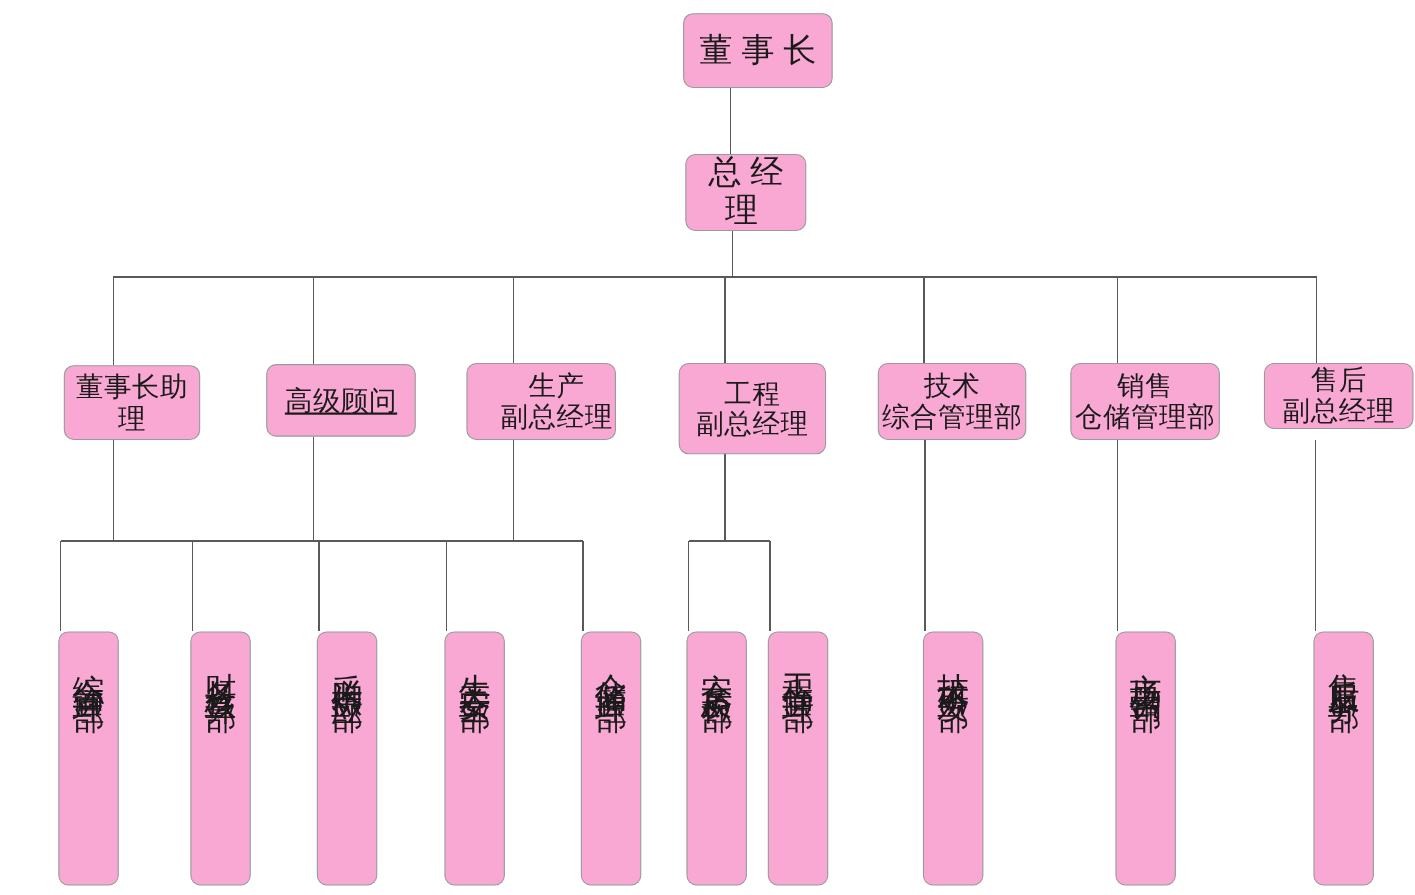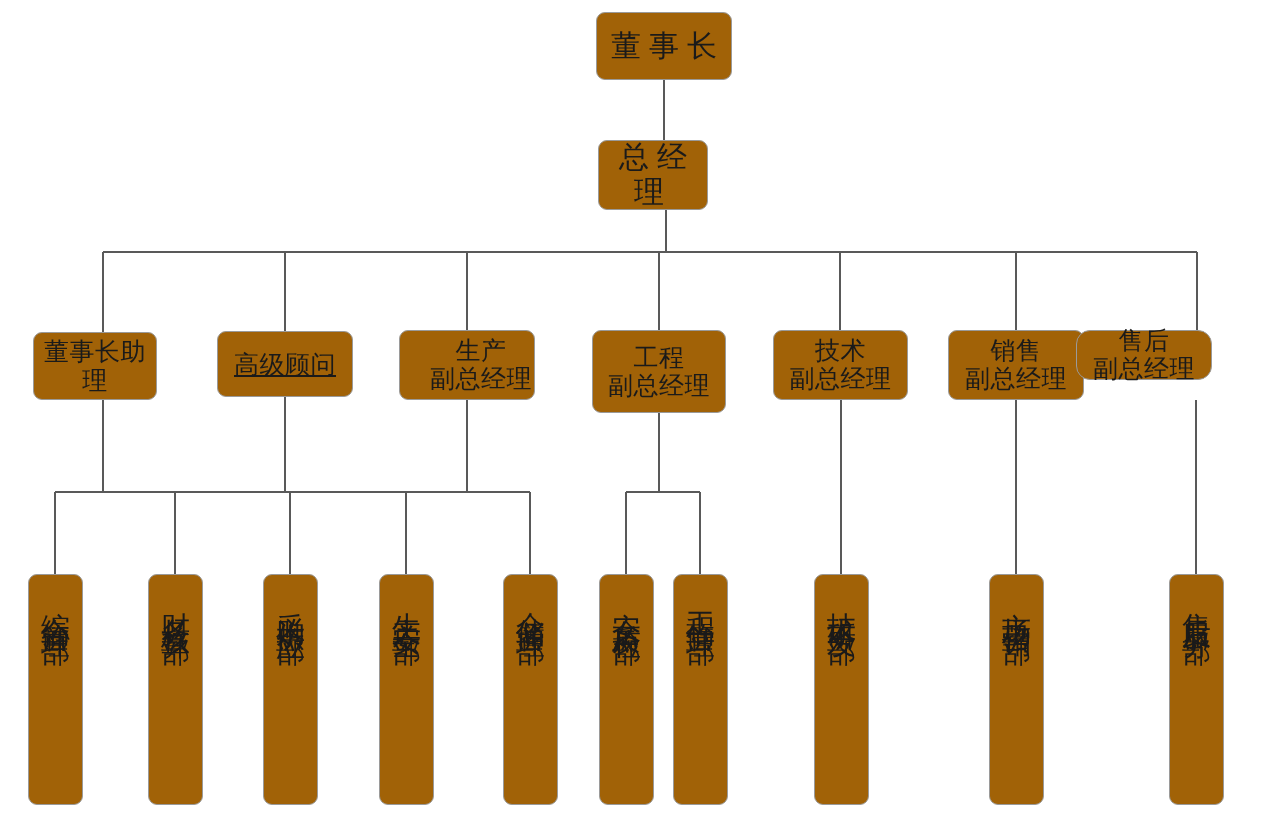--- a/index.html
+++ b/index.html
@@ -23,27 +23,28 @@
     position: absolute;
     left: 0;
     top: 0;
     width: 1286px;
     height: 814px;
     pointer-events: none;
   }
   .node {
     position: absolute;
     box-sizing: border-box;
-    background: #a16207;
+    background: #f9a8d4;
     border: 1px solid #9a9a9a;
     border-radius: 9px;
     display: flex;
     align-items: center;
     justify-content: center;
     color: #1a1a1a;
+    margin-left: 25px;
   }
   .node-label {
     display: block;
     text-align: center;
     line-height: 1.16;
     white-space: pre-line;
   }
   
   .node.level-top .node-label {
     font-size: 30px;
@@ -121,27 +122,27 @@
       <div class="node level-mid two-line" style="left: 399px; top: 330px; width: 136px; height: 70px; border-color: rgb(154, 154, 154); padding-left: 28px;">
         <span class="node-label">生产
 副总经理</span>
       </div>
       <div class="node level-mid two-line" style="left: 592px; top: 330px; width: 134px; height: 83px; border-color: rgb(154, 154, 154);">
         <span class="node-label">工程
 副总经理</span>
       </div>
       <div class="node level-mid two-line" style="left: 773px; top: 330px; width: 135px; height: 70px; border-color: rgb(154, 154, 154);">
         <span class="node-label">技术
-副总经理</span>
+综合管理部</span>
       </div>
       <div class="node level-mid two-line" style="left: 948px; top: 330px; width: 136px; height: 70px; border-color: rgb(154, 154, 154);">
         <span class="node-label">销售
-副总经理</span>
+仓储管理部</span>
       </div>
-      <div class="node level-mid two-line" style="left: 1076px; top: 330px; width: 136px; height: 50px; border-color: rgb(154, 154, 154); border-radius: 14px;">
+      <div class="node level-mid two-line" style="left: 1124px; top: 330px; width: 136px; height: 60px; border-color: rgb(154, 154, 154);">
         <span class="node-label">售后
 副总经理</span>
       </div>
       <div class="node level-dept" style="left: 28px; top: 574px; width: 55px; height: 231px; border-color: rgb(154, 154, 154);">
         <span class="node-label">综合管理部</span>
       </div>
       <div class="node level-dept" style="left: 148px; top: 574px; width: 55px; height: 231px; border-color: rgb(154, 154, 154);">
         <span class="node-label">财务核算部</span>
       </div>
       <div class="node level-dept" style="left: 263px; top: 574px; width: 55px; height: 231px; border-color: rgb(154, 154, 154);">

